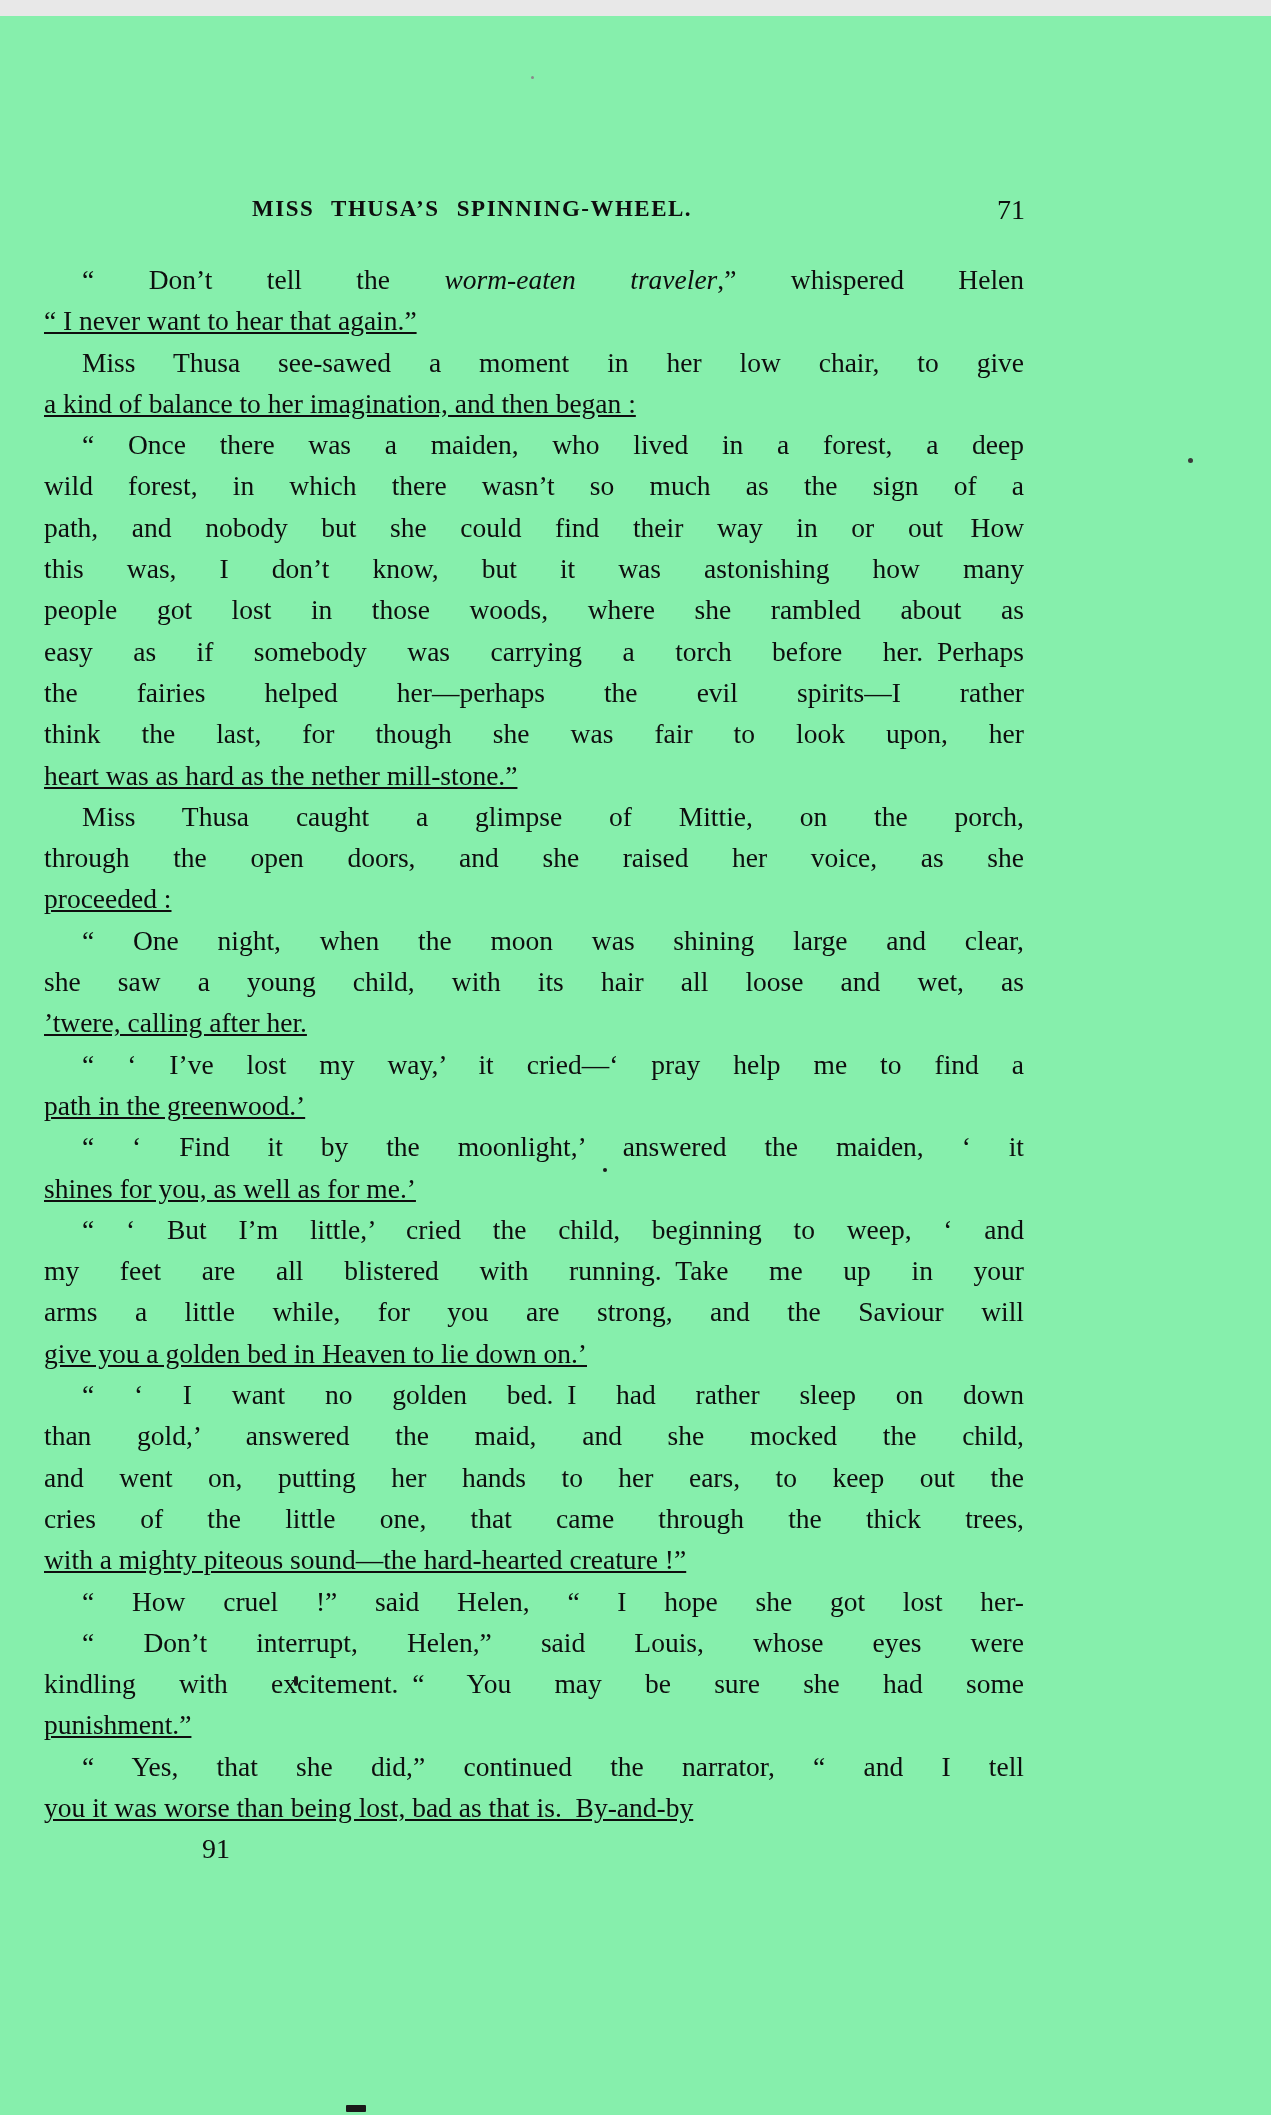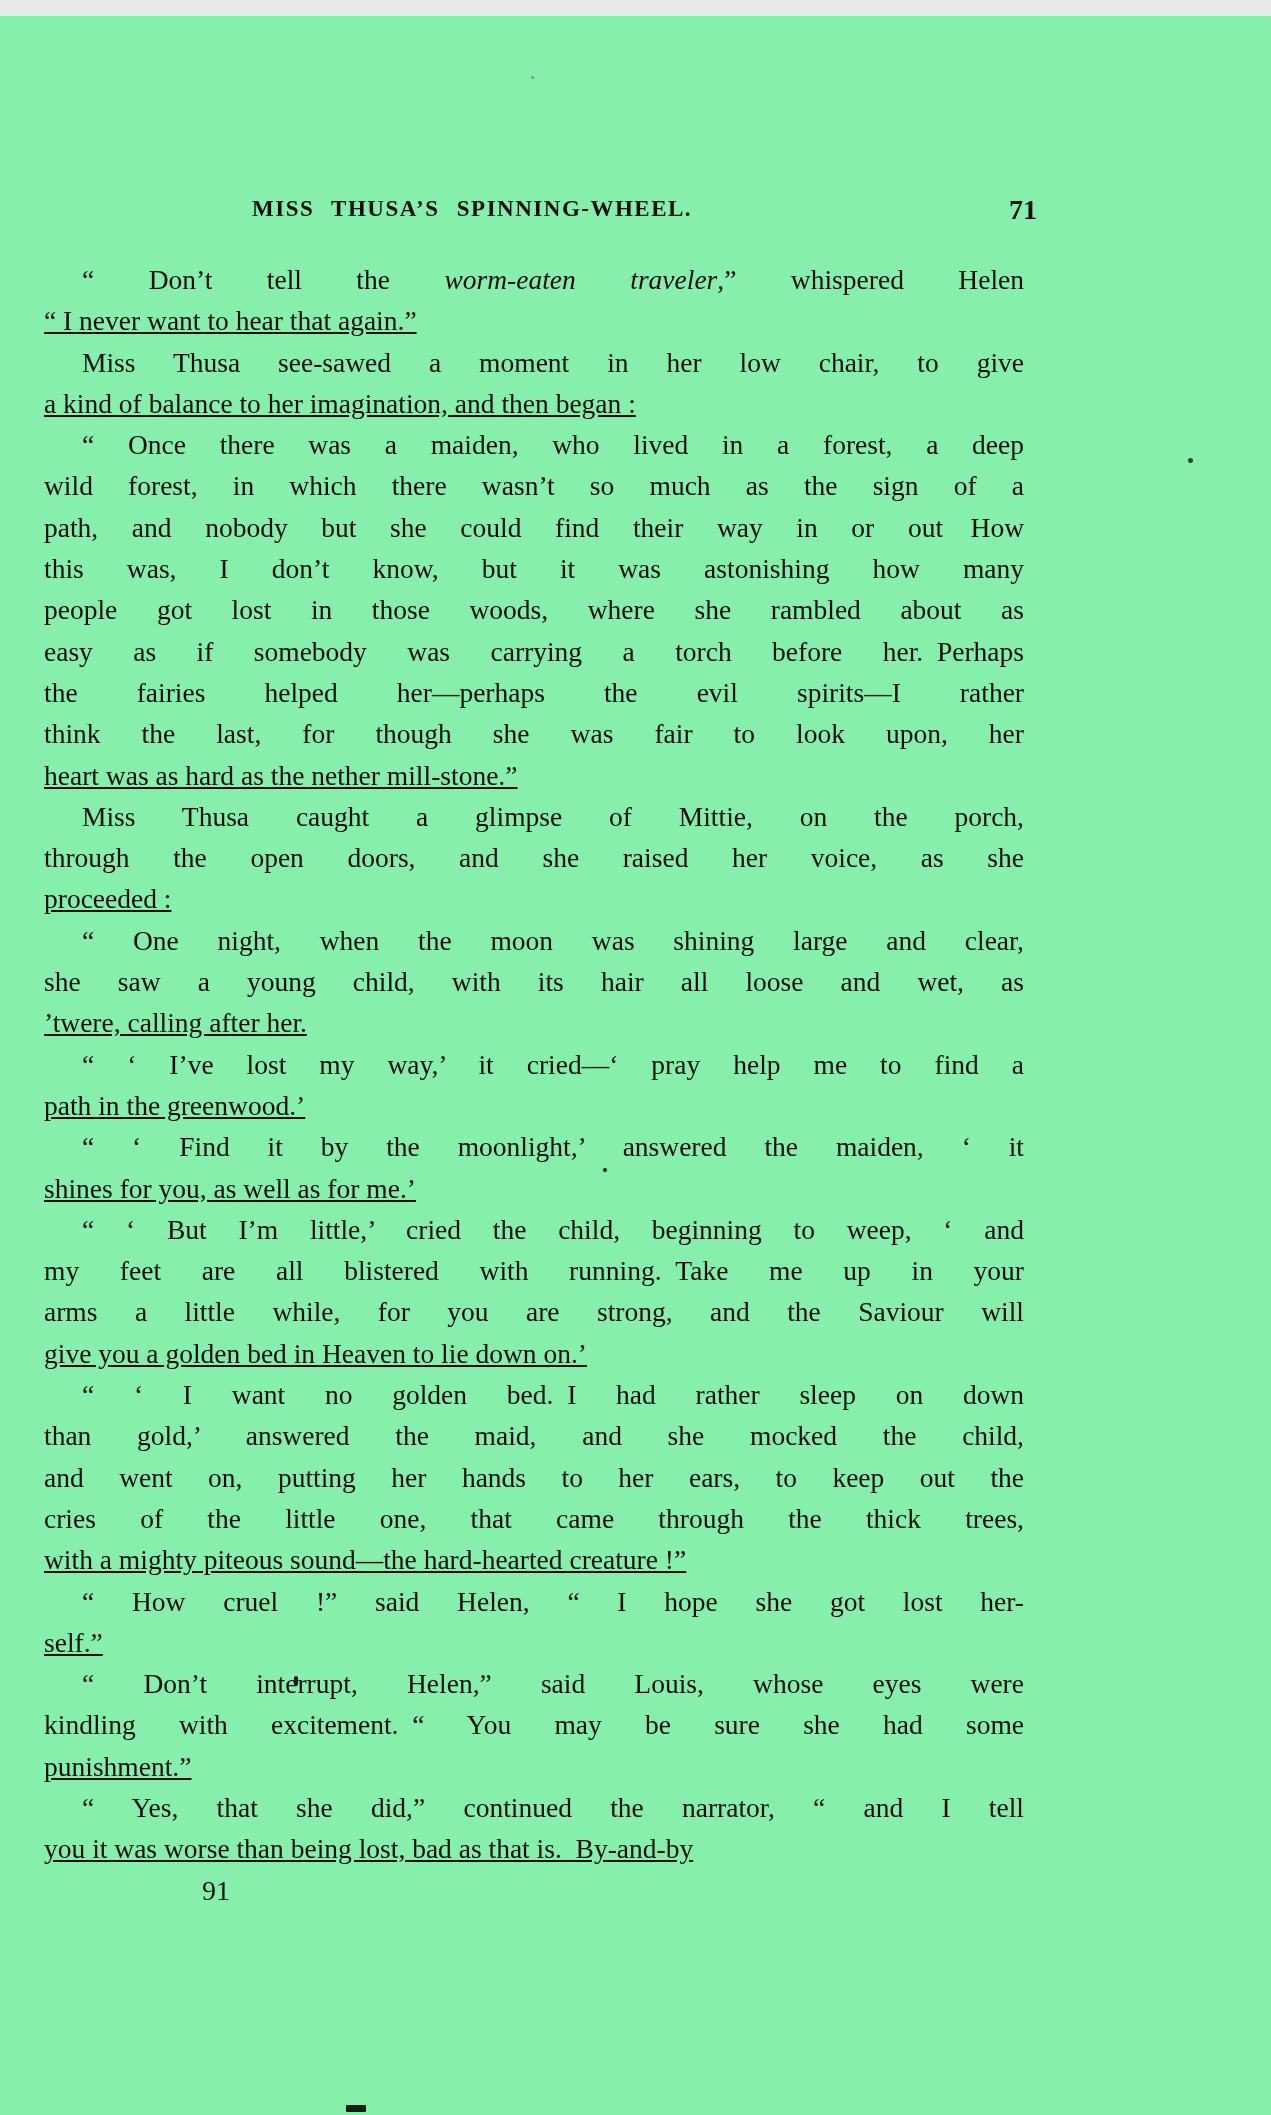--- a/index.html
+++ b/index.html
@@ -29,24 +29,24 @@
     left: 195px;
     top: 0;
     font-size: 23px;
     font-weight: 700;
     letter-spacing: 1.5px;
     word-spacing: 10px;
     white-space: nowrap;
   }
   .header-page-number {
     position: absolute;
-    right: 0;
+    right: 12px;
     top: -2px;
     font-size: 28px;
-    font-weight: 700;
+    font-weight: 400;
   }
   .text-block {
     position: absolute;
     left: 44px;
     top: 243px;
     width: 980px;
     font-size: 27.5px;
     line-height: 41.3px;
   }
   .para { margin: 0; }
@@ -129,21 +129,20 @@
         </div>
         <div class="para">
           <div class="line first"><span>“ ‘ I want no golden bed. I had rather sleep on down</span></div>
           <div class="line"><span>than gold,’ answered the maid, and she mocked the child,</span></div>
           <div class="line"><span>and went on, putting her hands to her ears, to keep out the</span></div>
           <div class="line"><span>cries of the little one, that came through the thick trees,</span></div>
           <div class="line last"><span>with a mighty piteous sound—the hard-hearted creature !”</span></div>
         </div>
         <div class="para">
           <div class="line first"><span>“ How cruel !” said Helen, “ I hope she got lost her-</span></div>
-          <div class="line last"><span>self.”</span></div>
         </div>
         <div class="para">
           <div class="line first"><span>“ Don’t interrupt, Helen,” said Louis, whose eyes were</span></div>
           <div class="line"><span>kindling with excitement. “ You may be sure she had some</span></div>
           <div class="line last"><span>punishment.”</span></div>
         </div>
         <div class="para">
           <div class="line first"><span>“ Yes, that she did,” continued the narrator, “ and I tell</span></div>
           <div class="line last"><span>you it was worse than being lost, bad as that is. By-and-by</span></div>
         </div>

